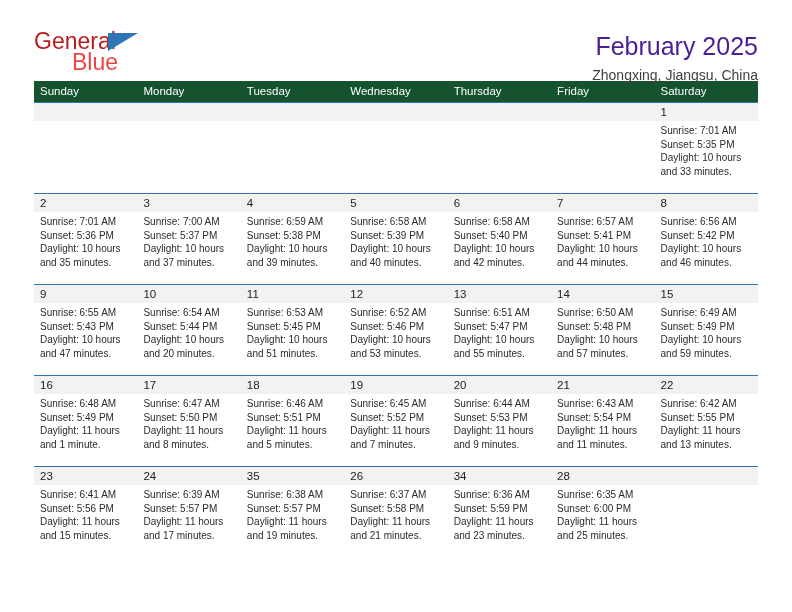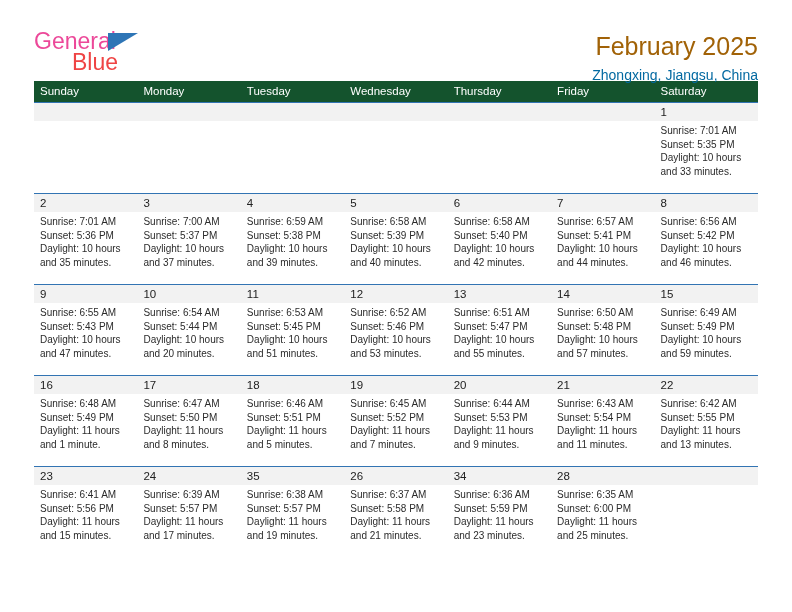--- a/index.html
+++ b/index.html
@@ -32,21 +32,21 @@
     box-sizing: border-box;
   }
   .logo {
     position: relative;
     width: 170px;
     height: 52px;
     line-height: 1;
   }
   .logo-general {
     font-size: 23px;
-    color: #ec4899;
+    color: #b91c1c;
     letter-spacing: 0px;
     display: block;
   }
   .logo-blue {
     font-size: 23px;
     color: #ef4444;
     display: block;
     margin-top: -2px;
     margin-left: 38px;
   }
@@ -58,27 +58,27 @@
     height: 0;
     border-left: 30px solid #2e75b6;
     border-bottom: 18px solid transparent;
   }
   .title-block {
     text-align: right;
     padding-top: 2px;
   }
   .cal-title {
     font-size: 25px;
-    color: #a16207;
+    color: #4c1d95;
     line-height: 1.15;
     white-space: nowrap;
   }
   .cal-subtitle {
     font-size: 14px;
-    color: #0369a1;
+    color: #404040;
     margin-top: 6px;
     white-space: nowrap;
   }
 
   
   .calendar {
     margin-top: 9px;
     width: 724px;
     border-collapse: collapse;
     table-layout: fixed;

